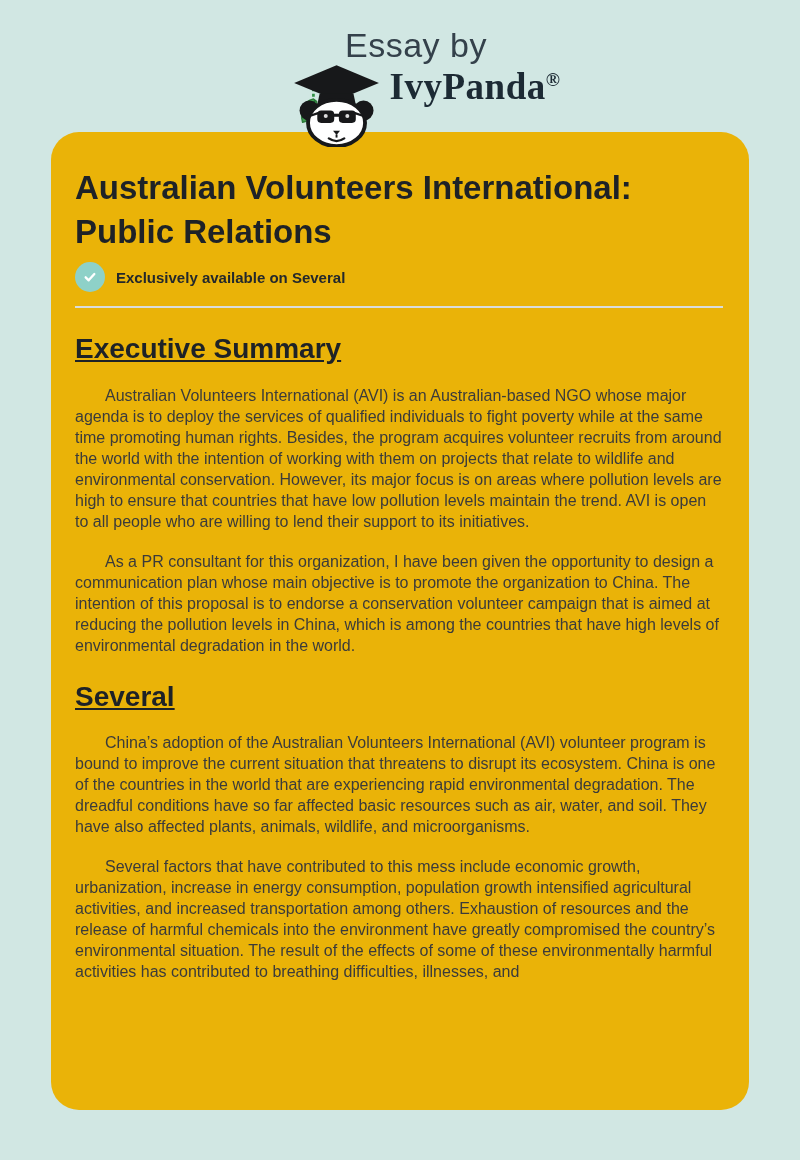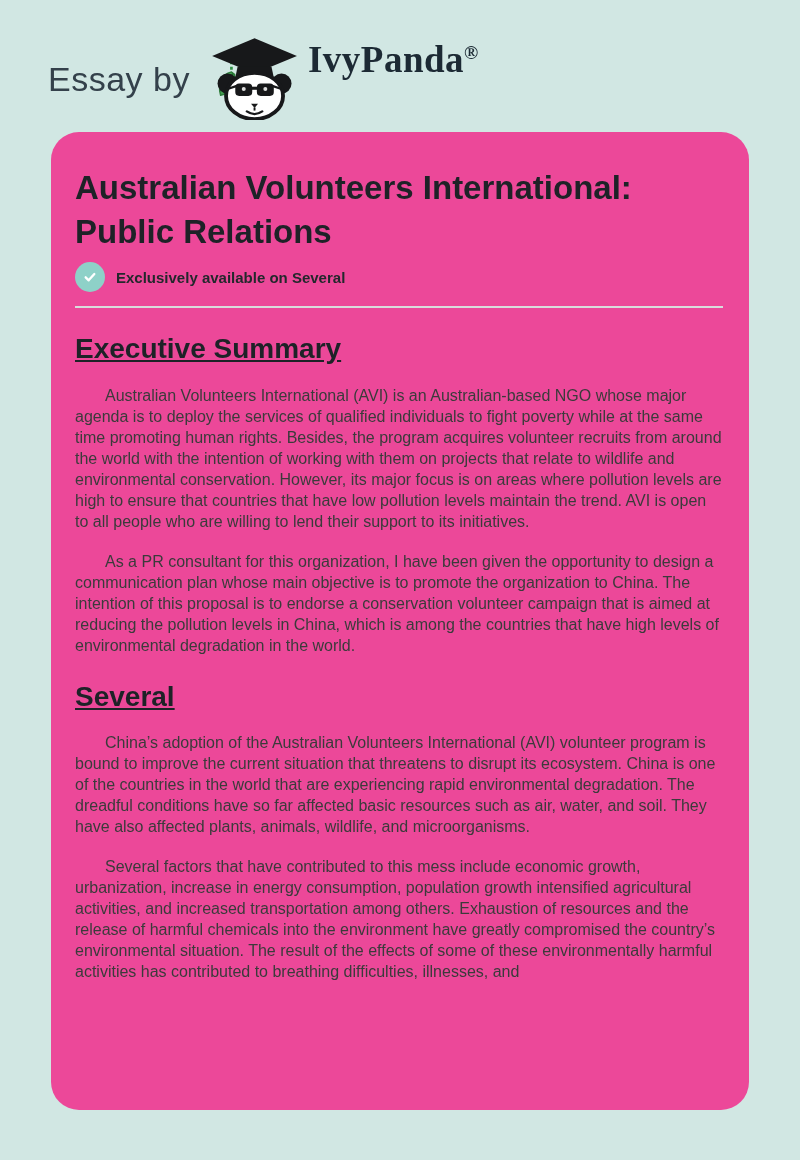--- a/index.html
+++ b/index.html
@@ -11,20 +11,21 @@
     font-family: "Liberation Sans", "DejaVu Sans", sans-serif;
     overflow: hidden;
   }
 
   
   .site-header {
     height: 132px;
     display: flex;
     align-items: center;
     padding: 26px 0 0 48px;
+    flex-direction: column;
   }
   .essay-by {
     font-size: 34px;
     font-weight: 400;
     color: #34414b;
     letter-spacing: 0.5px;
     margin-right: 16px;
   }
   .brand-link {
     display: flex;
@@ -46,21 +47,21 @@
     font-size: 19px;
     color: #1c2a34;
     vertical-align: super;
     line-height: 1;
   }
 
   
   .essay-card {
     width: 698px;
     margin: 0 auto;
-    background: #ec4899;
+    background: #eab308;
     border-radius: 28px;
     padding: 34px 26px 40px 24px;
     min-height: 978px;
   }
   .essay-title {
     font-size: 33px;
     line-height: 44px;
     font-weight: 700;
     color: #1e2227;
     max-width: 600px;

